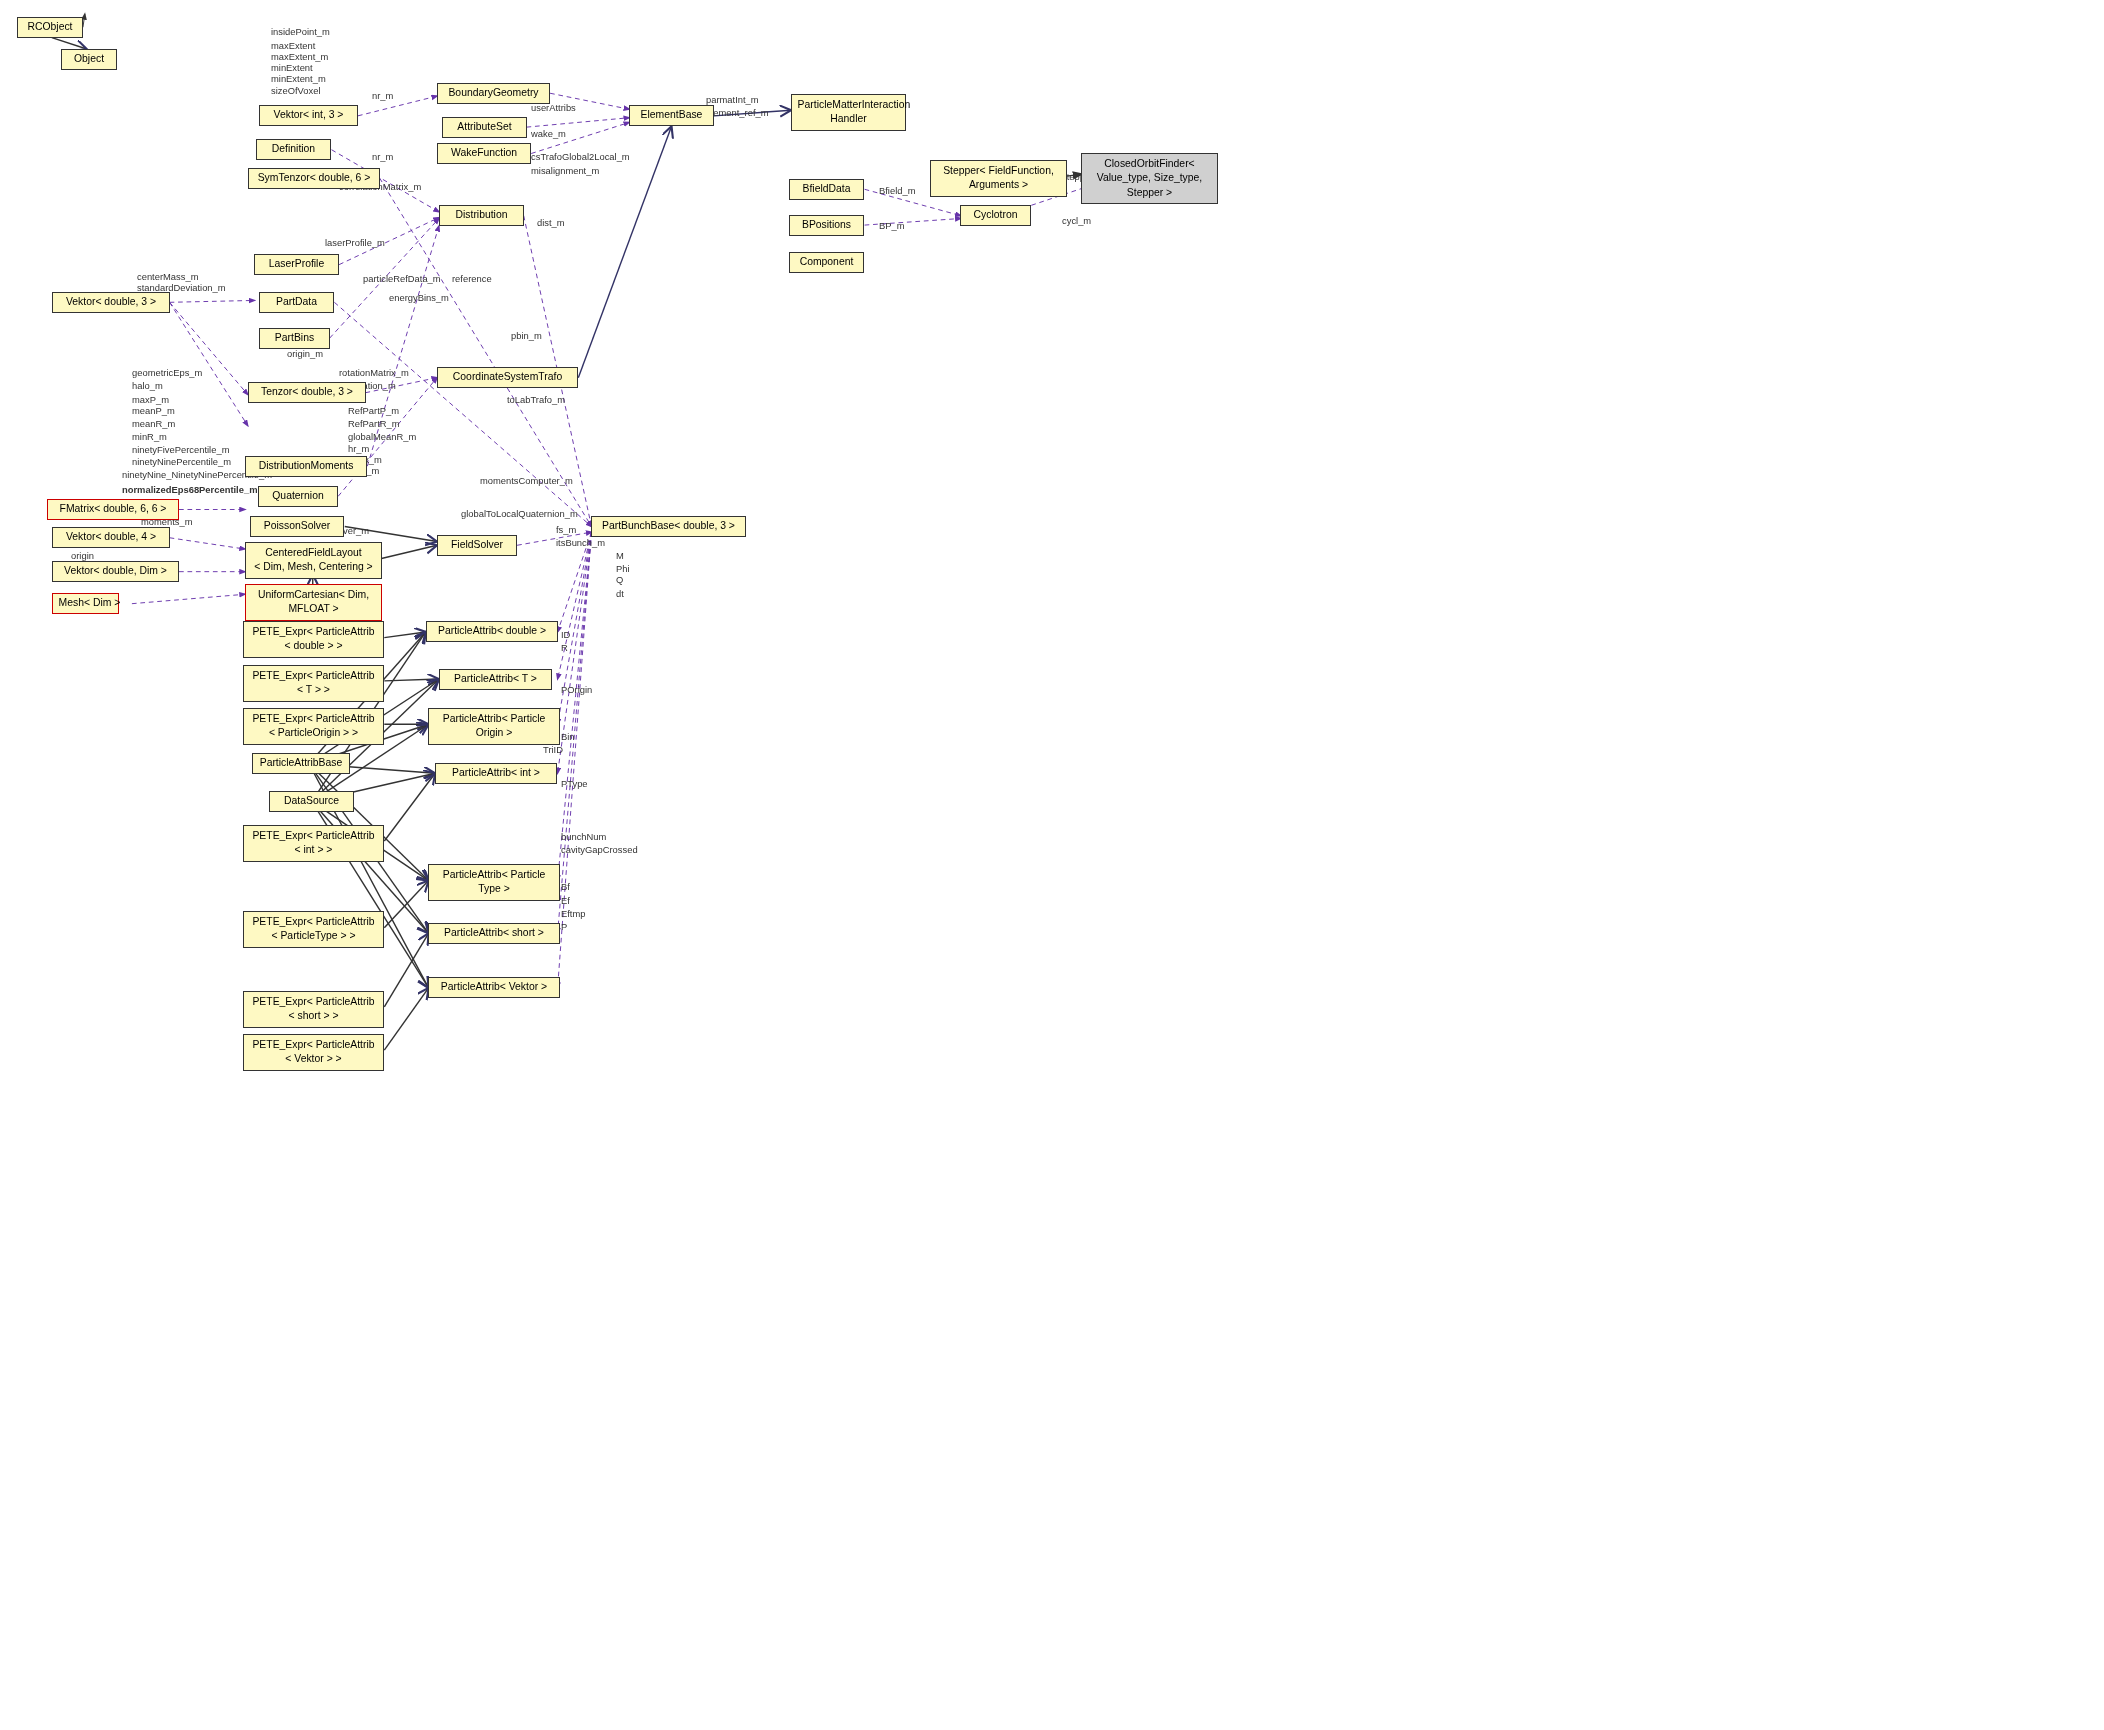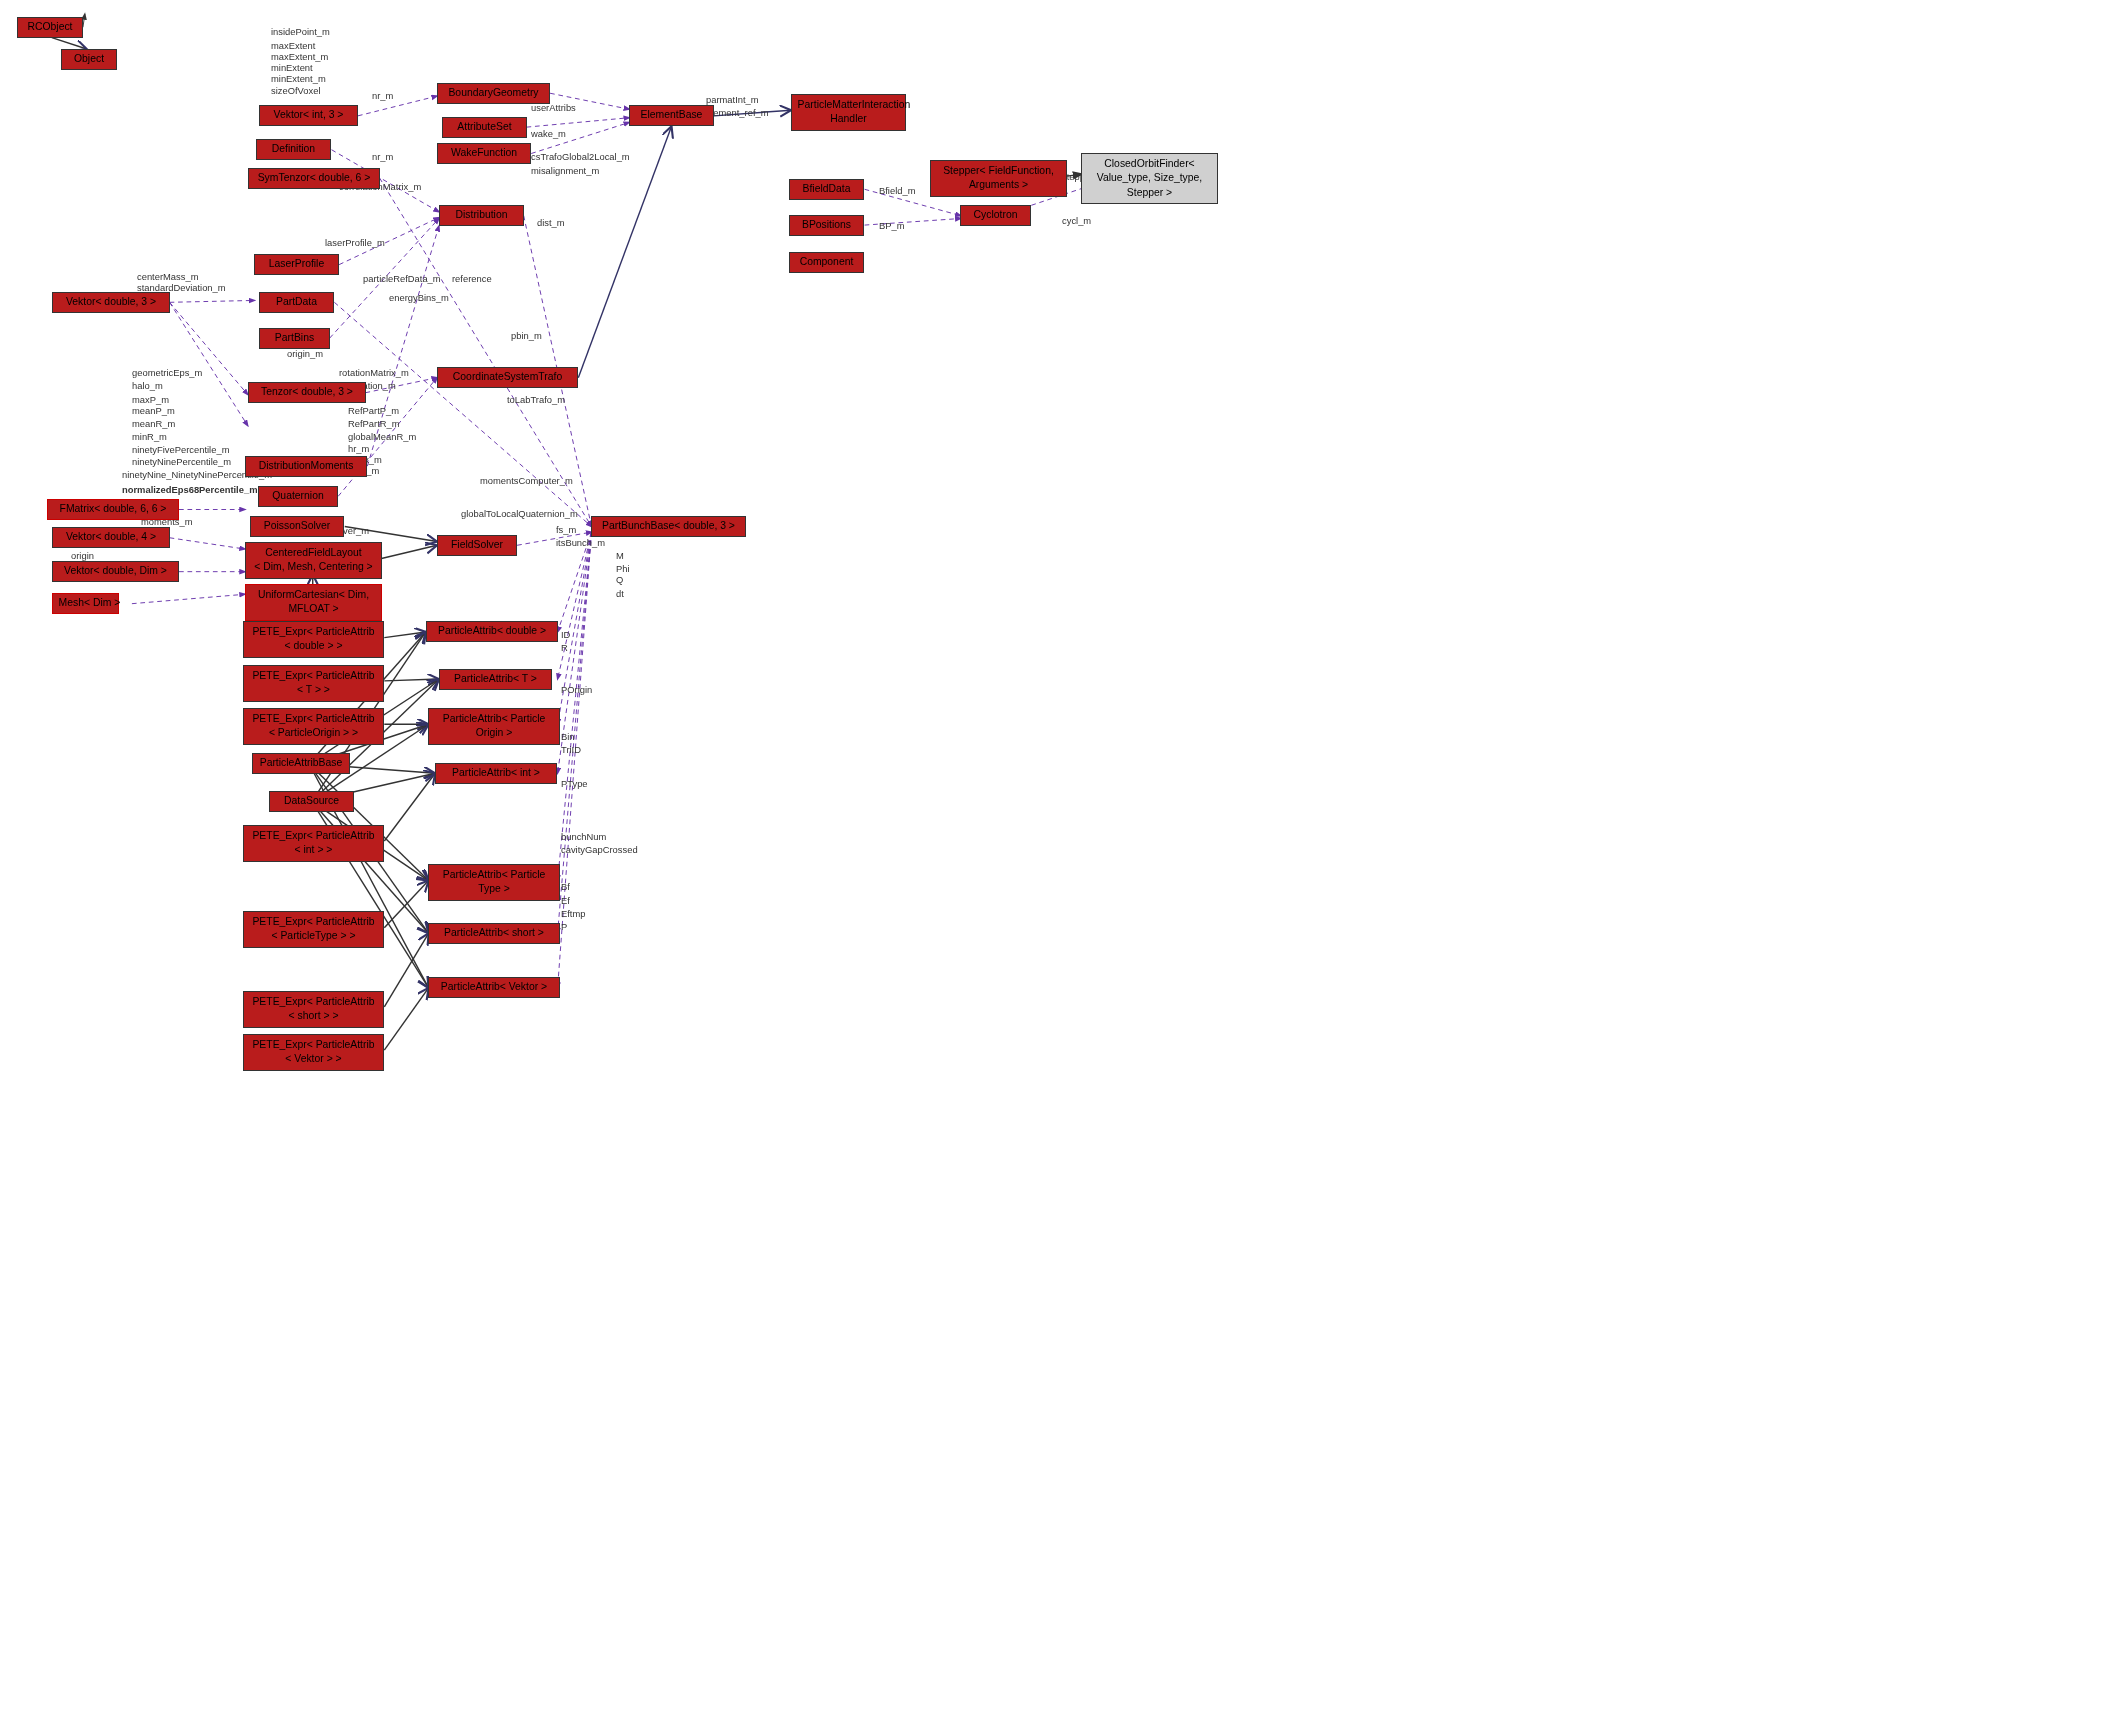--- a/index.html
+++ b/index.html
@@ -14,21 +14,21 @@
     }
     .diagram-container {
       position: relative;
       width: 2105px;
       height: 1731px;
       background: #fff;
     }
     .node {
       position: absolute;
       border: 0.9px solid #333;
-      background: #b91c1c;
+      background: #fef9c3;
       padding: 2.8px 5.6px;
       font-size: 10.4px;
       white-space: nowrap;
       text-align: center;
       z-index: 10;
     }
     .node.red-border {
       border: 1.9px solid #cc0000;
     }
     .node.gray-bg {
@@ -293,21 +293,21 @@
     <span class="label" style="left: 556px; top: 524px;">fs_m</span>
     <span class="label" style="left: 556px; top: 537px;">itsBunch_m</span>
     <span class="label" style="left: 616px; top: 550px;">M</span>
     <span class="label" style="left: 616px; top: 563px;">Phi</span>
     <span class="label" style="left: 616px; top: 574px;">Q</span>
     <span class="label" style="left: 616px; top: 588px;">dt</span>
     <span class="label" style="left: 561px; top: 629px;">ID</span>
     <span class="label" style="left: 561px; top: 642px;">R</span>
     <span class="label" style="left: 561px; top: 684px;">POrigin</span>
     <span class="label" style="left: 561px; top: 731px;">Bin</span>
-    <span class="label" style="left: 561px; top: 744px;">TriID</span>
+    <span class="label" style="left: 543px; top: 744px;">TriID</span>
     <span class="label" style="left: 561px; top: 778px;">PType</span>
     <span class="label" style="left: 561px; top: 831px;">bunchNum</span>
     <span class="label" style="left: 561px; top: 844px;">cavityGapCrossed</span>
     <span class="label" style="left: 561px; top: 881px;">Bf</span>
     <span class="label" style="left: 561px; top: 895px;">Ef</span>
     <span class="label" style="left: 561px; top: 908px;">Eftmp</span>
     <span class="label" style="left: 561px; top: 921px;">P</span>
   </div>
 
 

